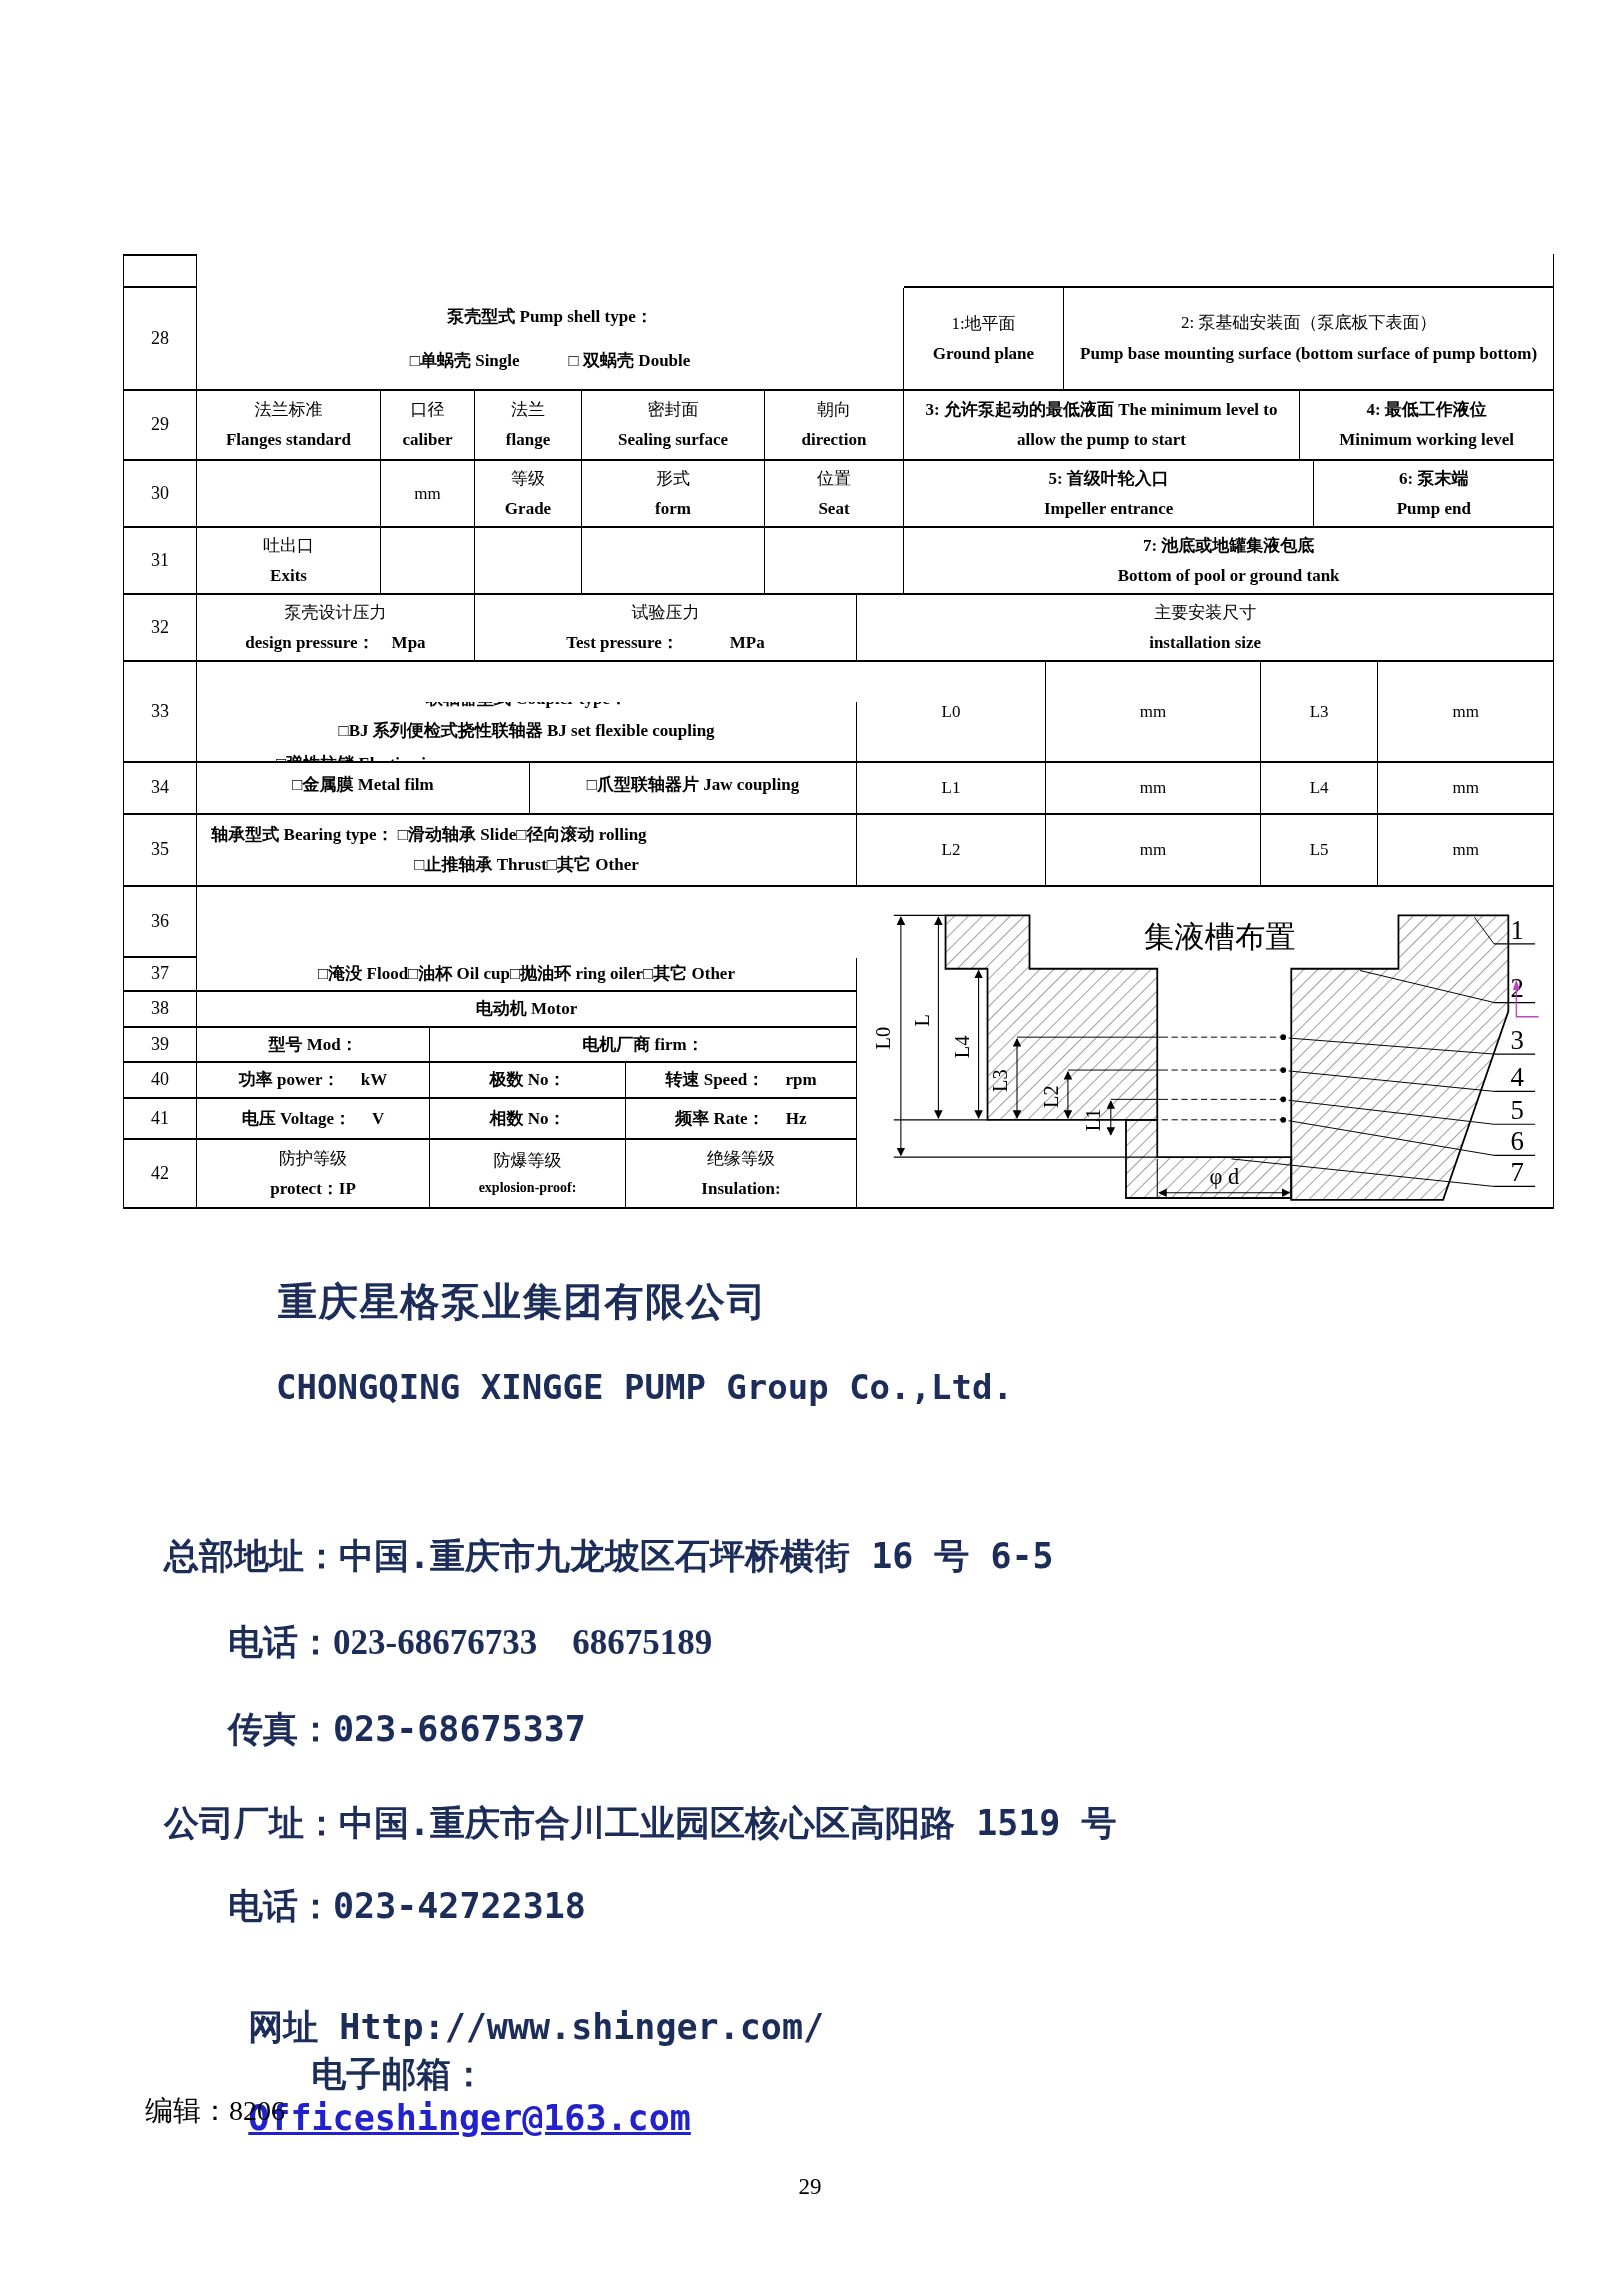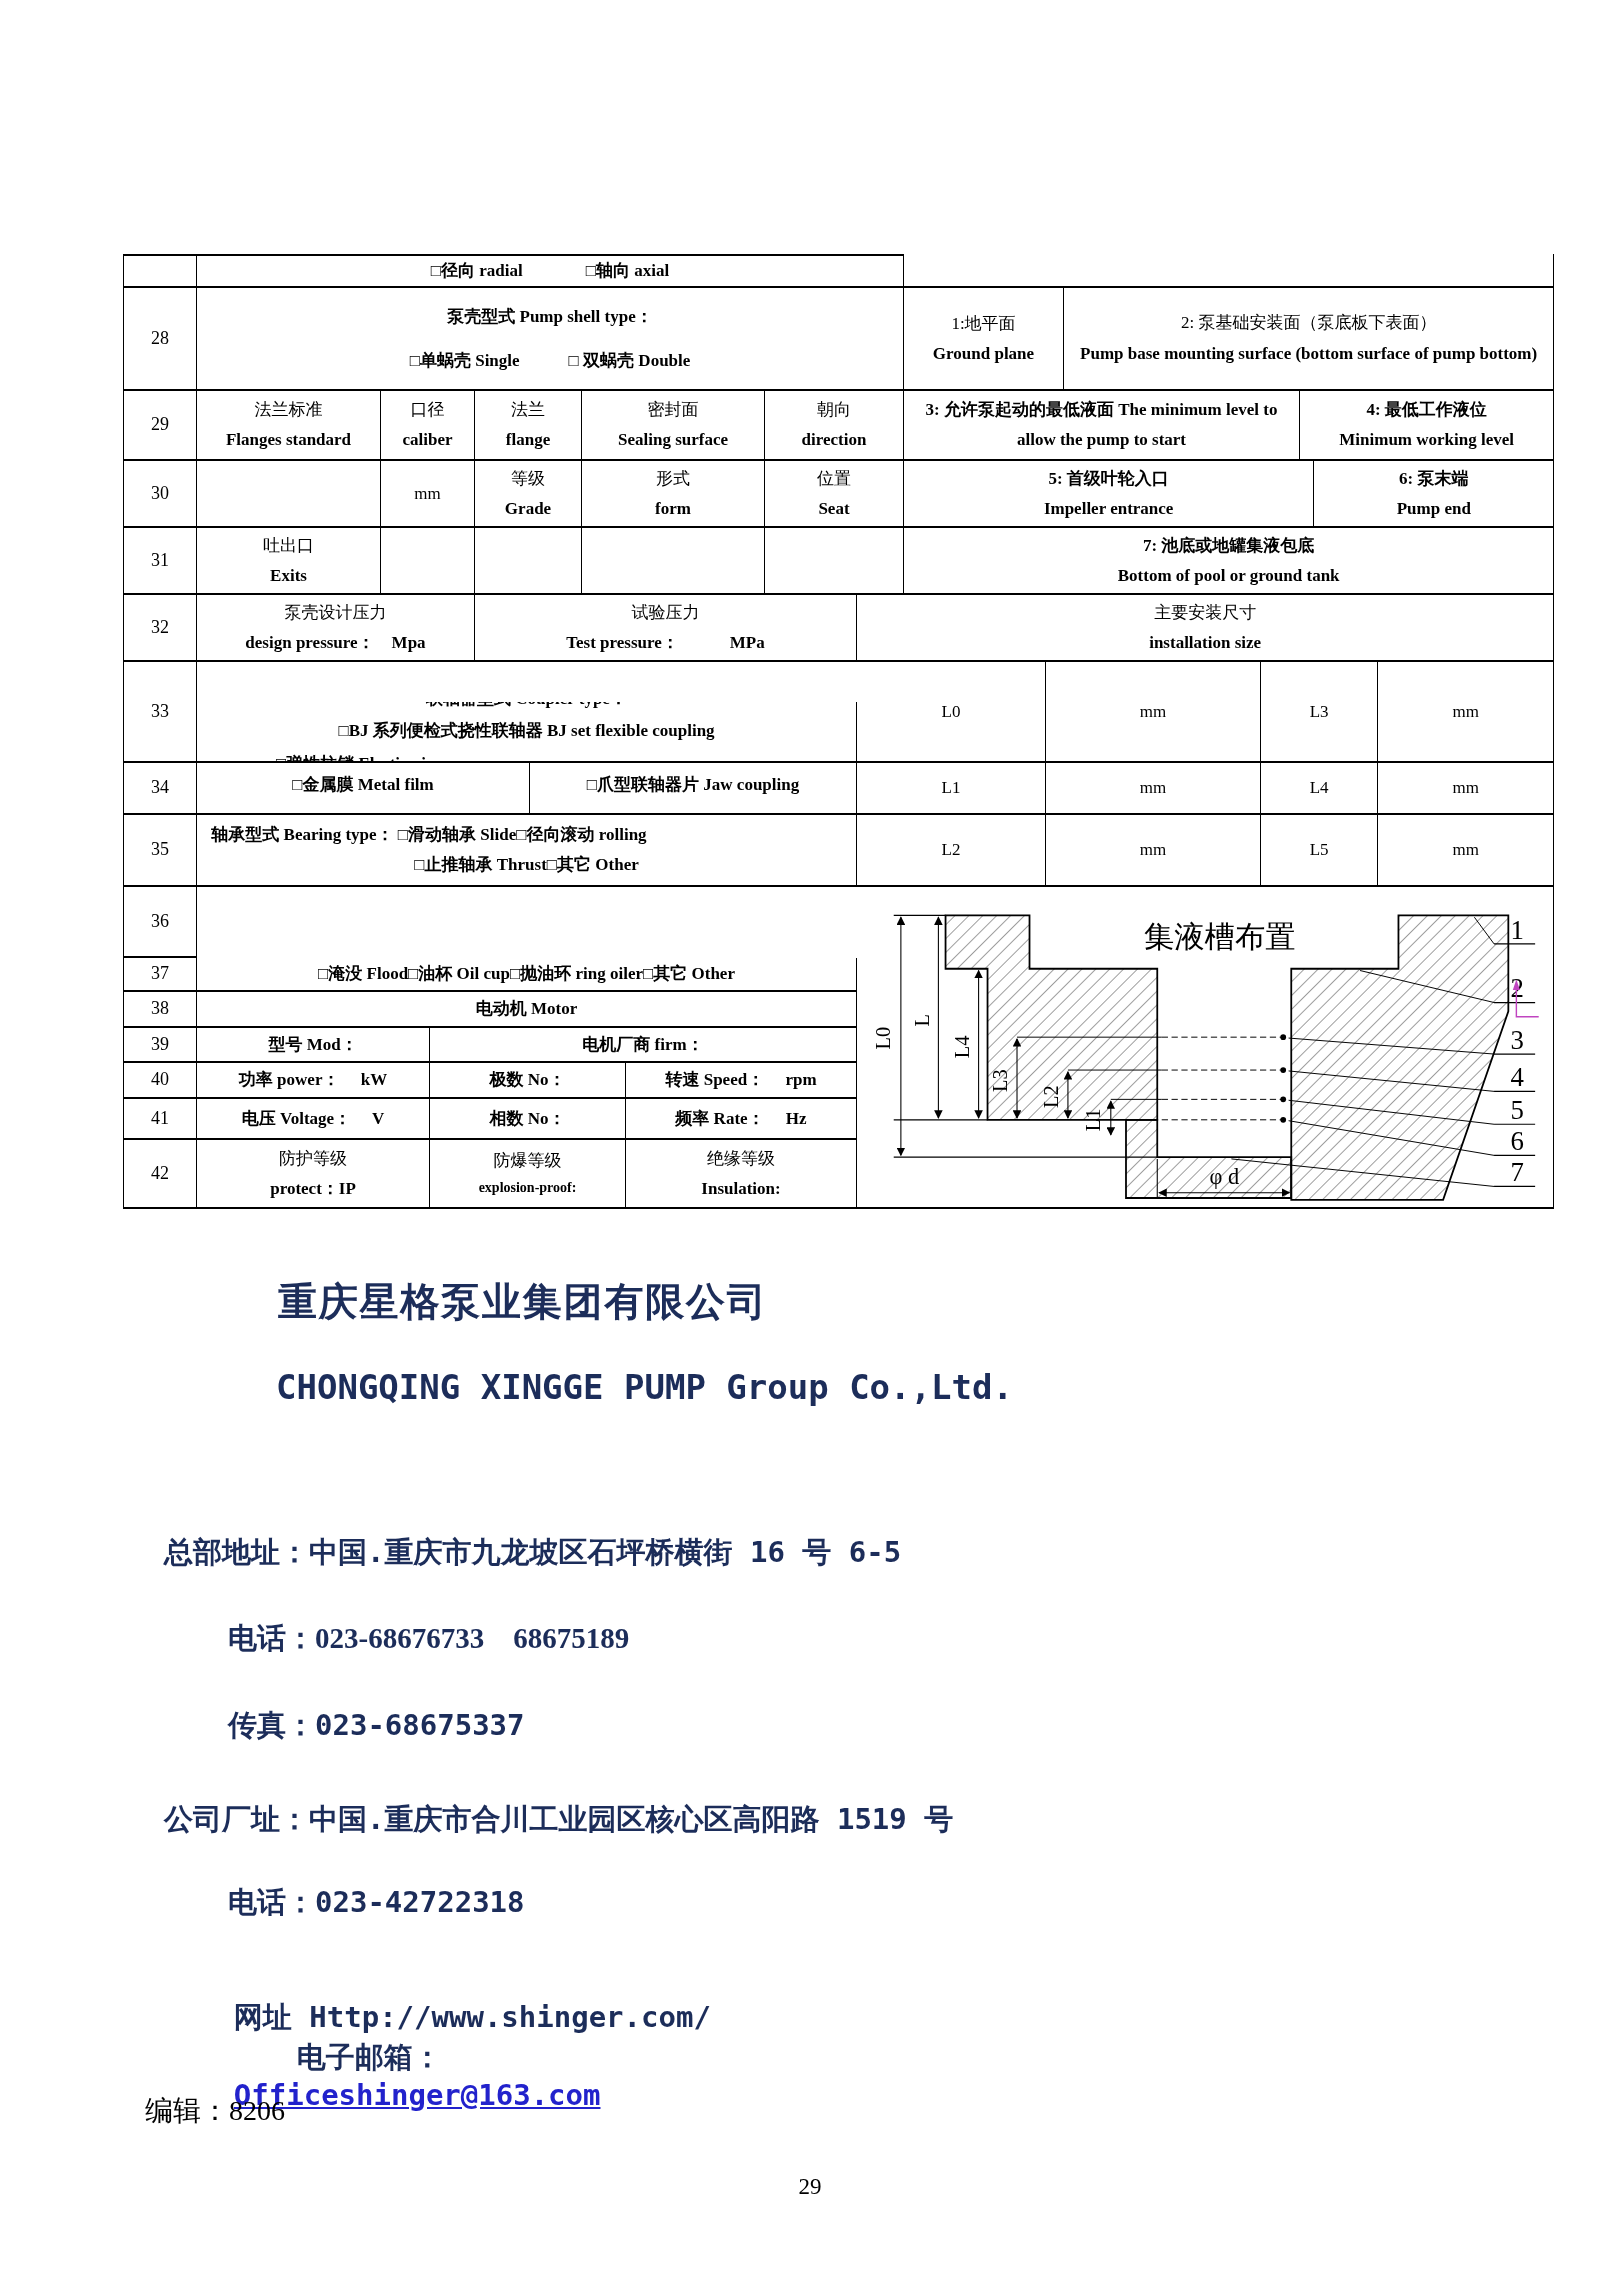--- a/index.html
+++ b/index.html
@@ -23,21 +23,21 @@
   .g16{row-gap:14.3px;}
   .lh19{line-height:1.9;margin-top:40px;}
   .optrow{display:flex;gap:63px;justify-content:center;width:100%;}
   .optrow2{display:flex;gap:49px;justify-content:center;width:100%;}
   .pl88{align-self:flex-start;padding-left:79px;}
   .pl16{align-self:flex-start;padding-left:14.3px;}
   .dg{padding:0;display:block;}
 
   
   .fline{position:absolute;font-family:"DejaVu Sans Mono","Liberation Serif",serif;
-         font-weight:700;color:#1c2d5a;white-space:pre;font-size:29px;}
+         font-weight:700;color:#1c2d5a;white-space:pre;font-size:35px;}
   .co-zh{left:278px;top:1275px;font-size:39px;letter-spacing:1.8px;}
   .co-en{left:276px;top:1367px;font-size:34px;}
   .a1{left:164px;top:1533px;}
   .t1{left:228px;top:1619px;font-family:Liberation Serif, serif;}
   .fx{left:228px;top:1706px;}
   .a2{left:164px;top:1800px;}
   .t2{left:228px;top:1883px;}
   .web{left:164px;top:1964px;}
   .email-label{margin-left:63px;}
   .email{color:#2222cc;text-decoration:underline;font-weight:700;}
@@ -47,26 +47,20 @@
   svg text{font-family:"Liberation Serif","DejaVu Serif",serif;}
 </style>
 </head>
 <body>
 
 <div class="page">
 
   <div class="tbl">
 
     <div class="c bt num" style="grid-area:1/1/2/2"></div>
-    <div class="c bt" style="grid-area:1/2/2/11">
-      <div class="optrow">
-        <span class="ln">□径向 radial</span>
-        <span class="ln">□轴向 axial</span>
-      </div>
-    </div>
     <div class="fc" style="grid-area:1/11/2/18"></div>
 
     <div class="c num" style="grid-area:2/1/3/2">28</div>
     <div class="c g16" style="grid-area:2/2/3/11">
       <span class="ln">泵壳型式 Pump shell type：</span>
       <div class="optrow2">
         <span class="ln">□单蜗壳 Single</span>
         <span class="ln">□ 双蜗壳 Double</span>
       </div>
     </div>

